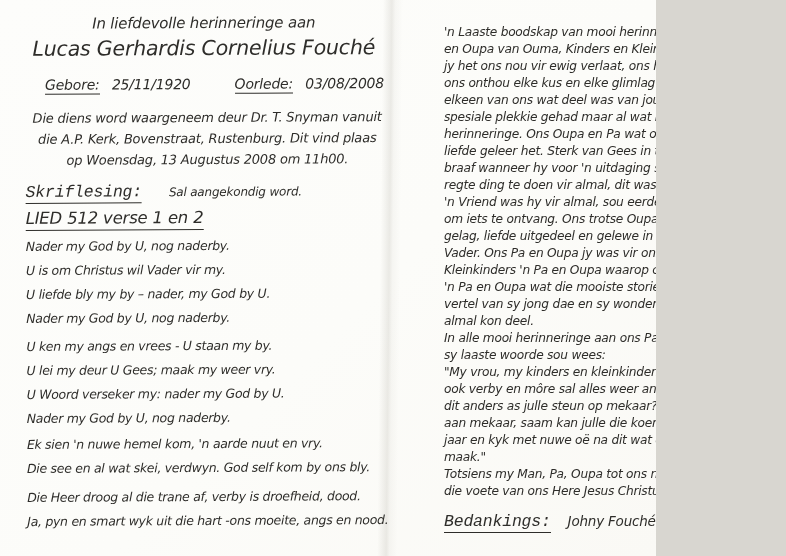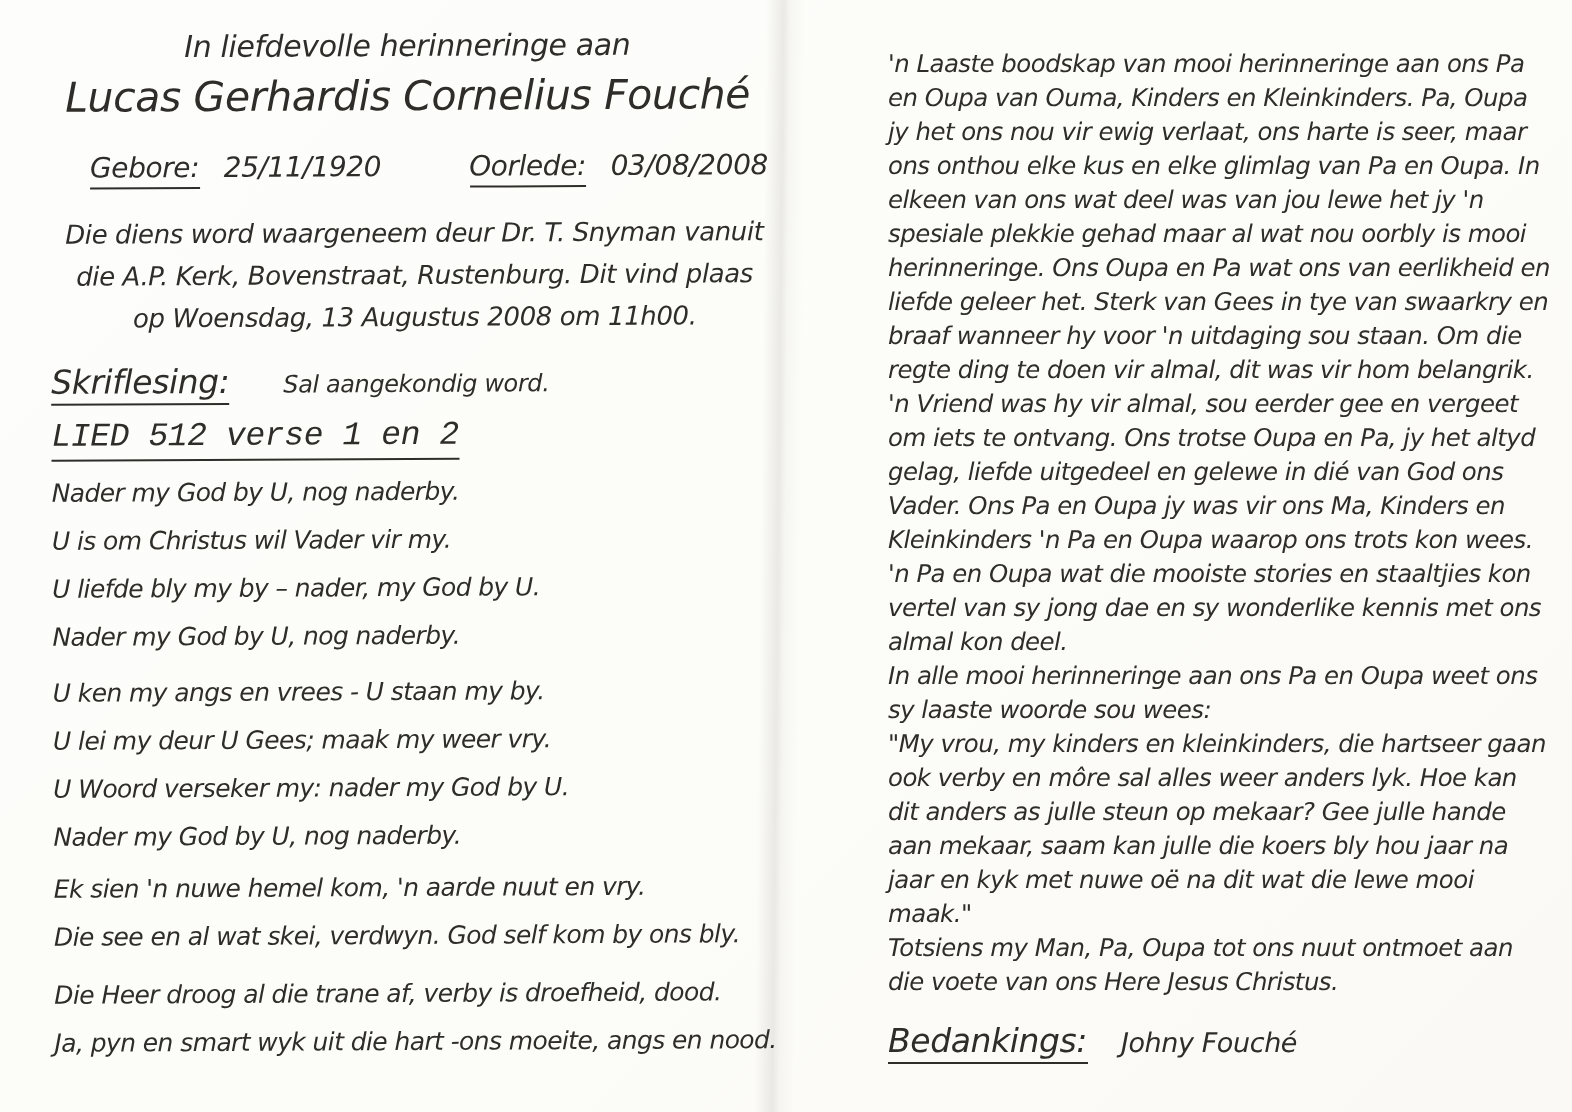--- a/index.html
+++ b/index.html
@@ -1,18 +1,18 @@
 <!DOCTYPE html>
 <html><head>
 <meta charset="utf-8">
 <style>
   html, body { margin:0; padding:0; background:#d8d6d0; }
   .scan {
     position:relative;
-    width:786px; height:556px;
+    width:656px; height:556px;
     margin:0;
     background:linear-gradient(135deg, #fdfdfb 0%, #fcfcf9 55%, #faf9f5 100%);
     overflow:hidden;
     color:#2e2d2a;
     font-family:"DejaVu Sans", sans-serif;
     font-style:italic;
     letter-spacing:-0.2px;
   }
   .fold {
     position:absolute; top:-10px; left:380px; width:20px; height:580px;
@@ -31,24 +31,24 @@
   .name { font-size:20.5px; line-height:26px; margin:2px 14px 0 0; font-weight:bold; font-weight:normal; }
   .dates-row { display:flex; margin-top:14px; font-size:14px; line-height:18px; }
   .date-item { white-space:nowrap; }
   .date-born { margin-left:20px; }
   .date-died { margin-left:44px; }
   .date-item .val { margin-left:8px; }
 
   .service-info { width:352px; margin:14px 0 0 6px; font-size:13px; line-height:21px; text-align:center; }
 
   .skriflesing-row { margin-top:10px; line-height:22px; }
-  .h-label { font-size:16.5px; }
+  .h-label { font-size:16.5px;font-family:Liberation Mono, monospace; }
   .note { font-size:12px; margin-left:22px; }
 
-  .song-title { display:inline-block; font-size:16.5px; line-height:21px;font-family:Liberation Mono, monospace; }
+  .song-title { display:inline-block; font-size:16.5px; line-height:21px; }
   .t512 { margin-top:4px; }
   .t602 { margin-top:4px; }
   .verse { font-size:12.5px; letter-spacing:-0.3px; }
   .verse .line { line-height:24px; white-space:nowrap; }
   .v512-1 { margin-top:4px; }
   .v512-2 { margin-top:4px; }
   .v602-1 { margin-top:2px; }
   .v602-2 { margin-top:5px; }
 
   .right-heading { font-size:18.5px; line-height:24px; margin-top:6px; }

